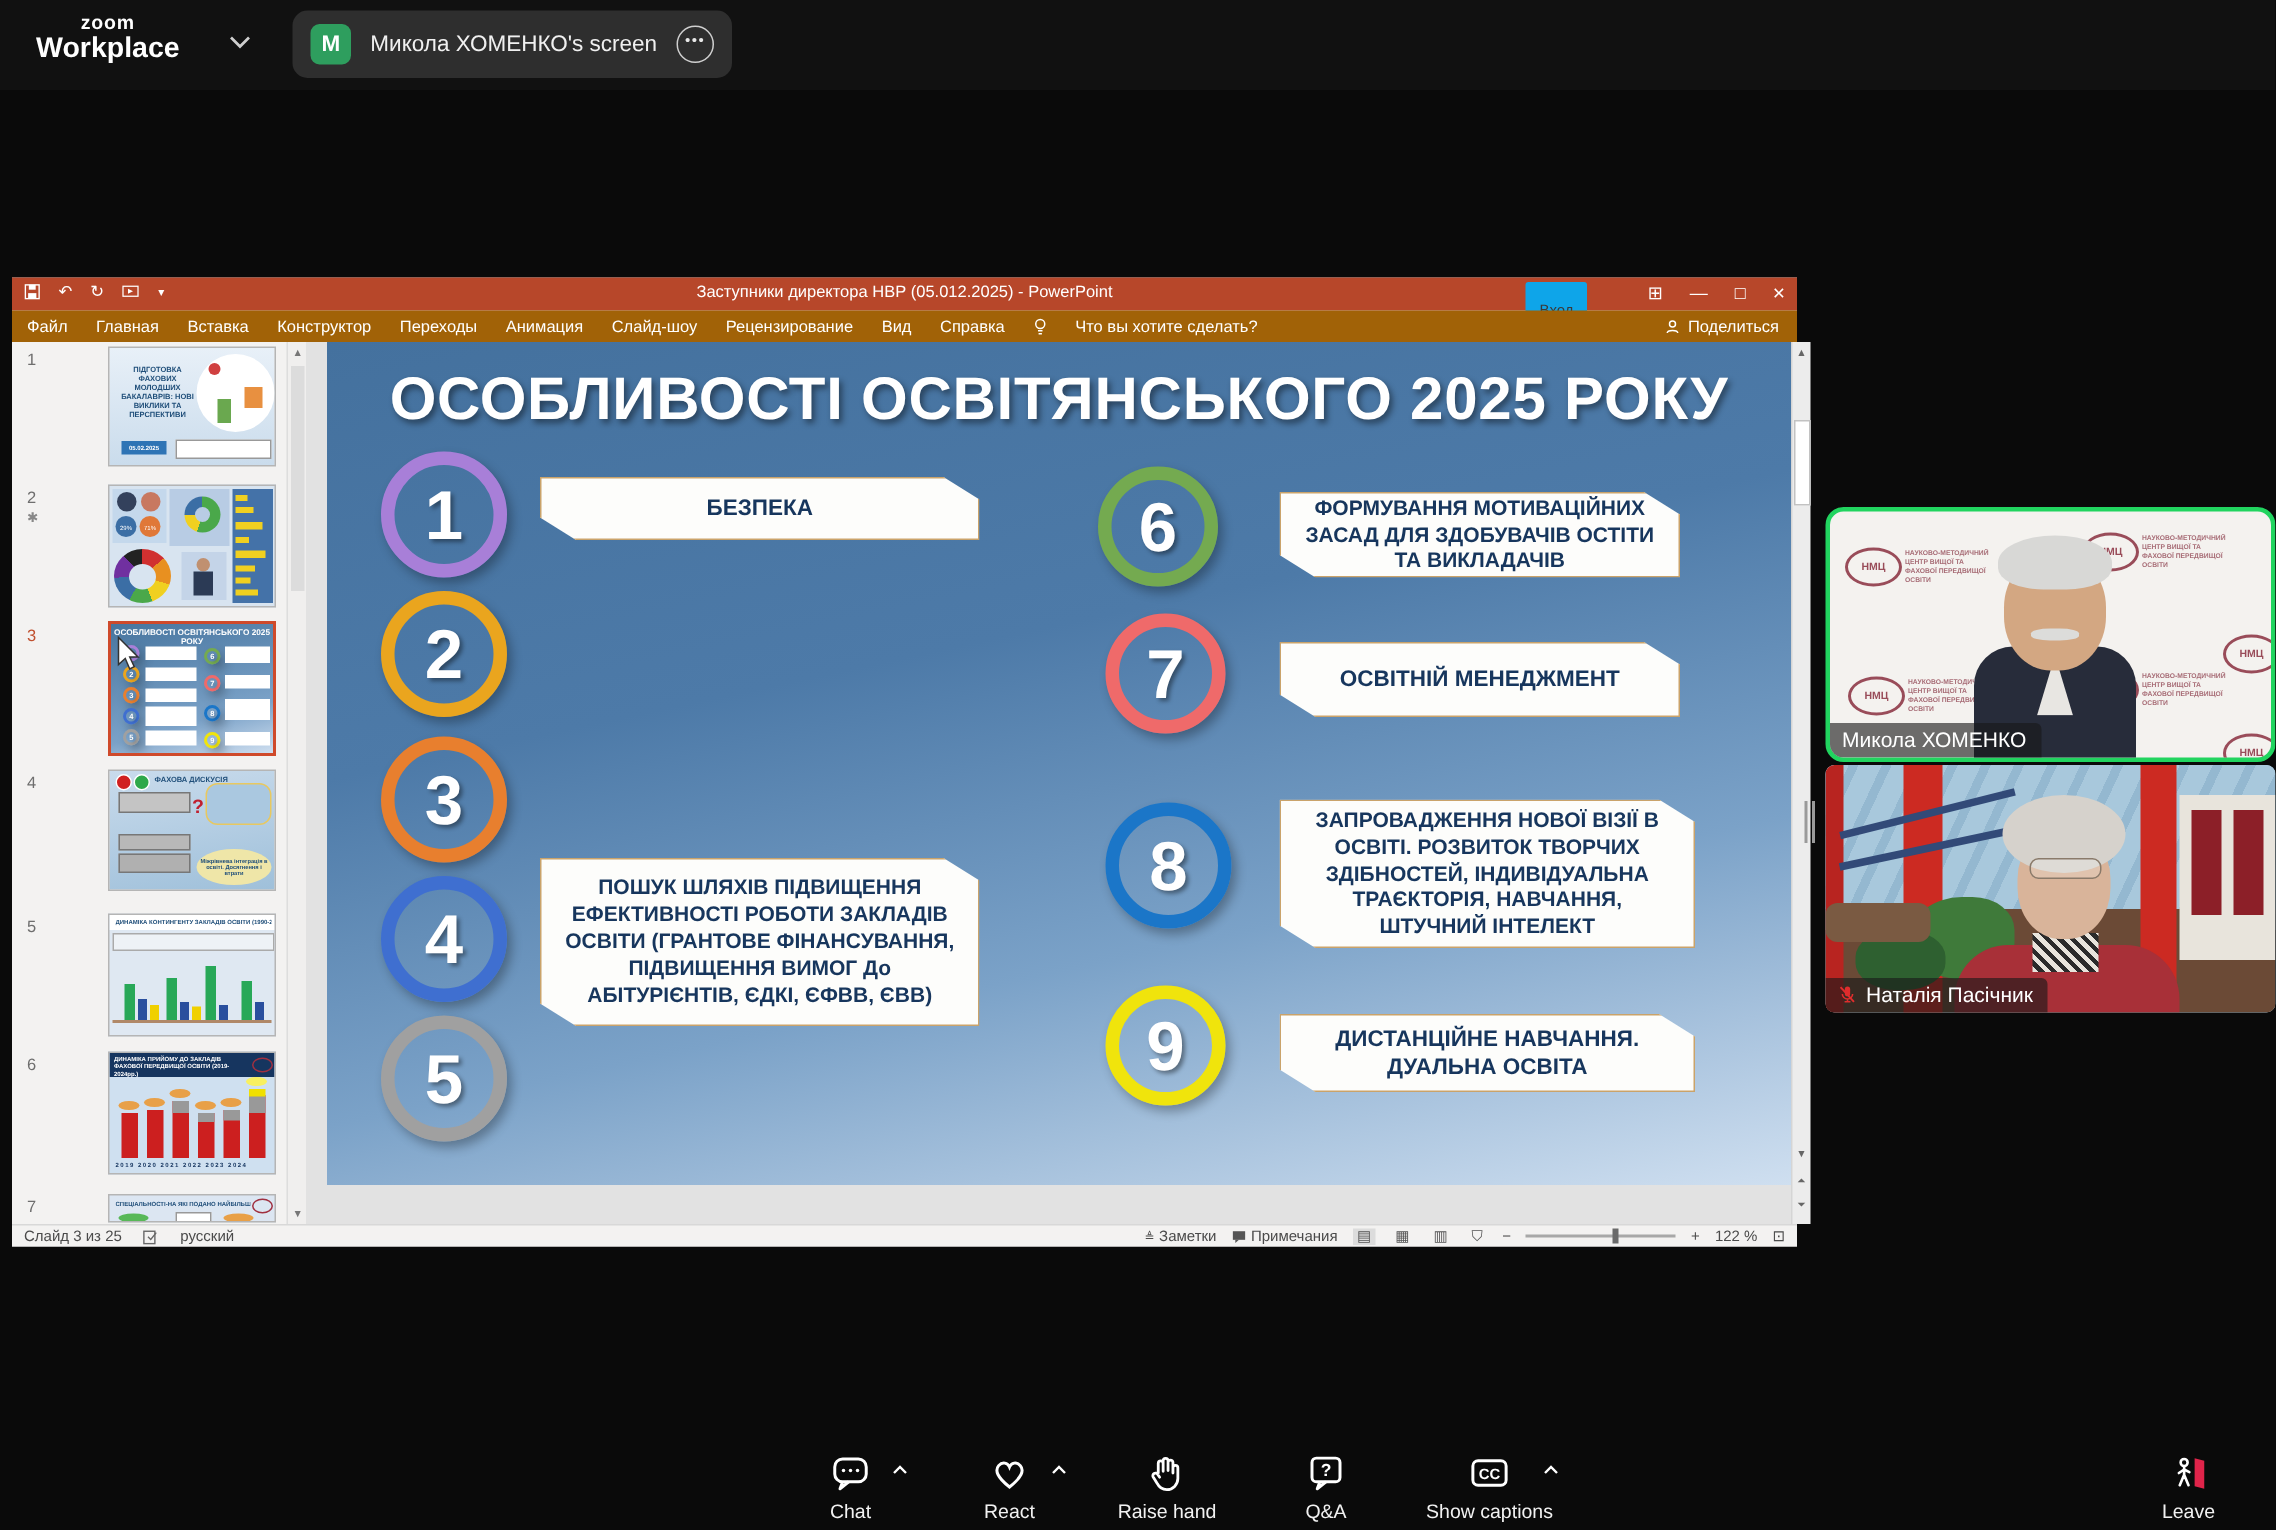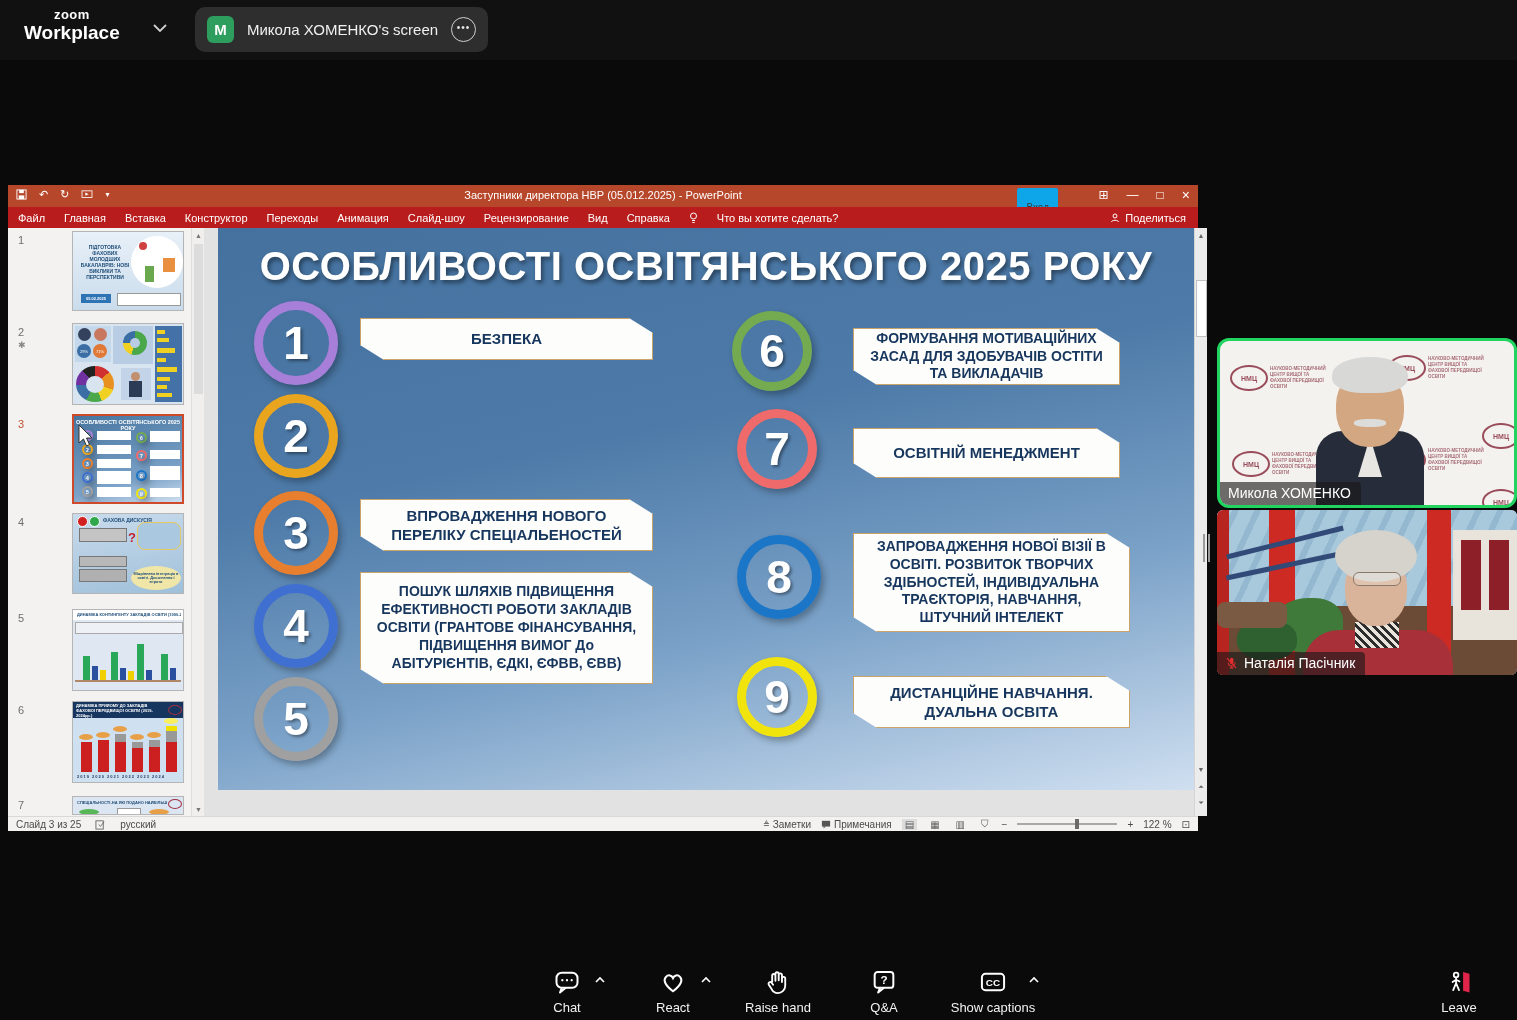--- a/index.html
+++ b/index.html
@@ -20,21 +20,21 @@
   .ellipsis-btn{width:25px;height:25px;border:1.6px solid #cfcfcf;border-radius:50%;color:#e8e8e8;
     display:flex;align-items:center;justify-content:center;font-size:10px;letter-spacing:1px;padding-bottom:4px;box-sizing:border-box;}
 
   
   #ppt{left:8px;top:185px;width:1190px;height:646px;background:#e2e2e2;}
   #ppt-title{left:0;top:0;width:100%;height:22px;background:#b7472a;color:#fff;font-size:11px;}
   .qat{left:8px;top:3px;display:flex;gap:12px;align-items:center;color:#fff;}
   .ttl{top:4px;width:100%;text-align:center;color:#fff;font-size:11px;}
   .login-box{right:140px;top:3px;background:#0ea5e9;color:#3a3a3a;font-size:10px;padding:14px 9px;border-radius:2px;}
   .winbtns{right:8px;top:2px;display:flex;gap:18px;color:#fff;font-size:12px;align-items:center;}
-  #ppt-menu{left:0;top:22px;width:100%;height:21px;background:#b91c1c;color:#fff;font-size:11px;
+  #ppt-menu{left:0;top:22px;width:100%;height:21px;background:#a16207;color:#fff;font-size:11px;
     display:flex;align-items:center;padding:0 10px;box-sizing:border-box;gap:19px;}
   .share-right{position:absolute;right:12px;display:flex;align-items:center;gap:5px;color:#fff;}
   .tellme{display:flex;align-items:center;gap:19px;}
 
   
   #thumbpanel{left:0;top:43px;width:196px;height:588px;background:#f3f2f1;overflow:hidden;}
   .tnum{left:10px;color:#6e6e6e;font-size:11px;}
   .thumb{left:64px;width:112px;background:#fff;border:1px solid #b5b5b5;overflow:hidden;box-sizing:border-box;}
   .thumb.sel{border:2px solid #cf4a2b;}
   .panel-scroll{left:183px;top:0px;width:13px;height:588px;background:#f0efee;border-left:1px solid #ddd;}
@@ -325,23 +325,20 @@
       <div class="callout abs" style="left:142px;top:90px;width:293px;height:42px;font-size:15px">
           <span>БЕЗПЕКА</span>
         </div>
 
       <div class="ring abs" style="left: 36px; top: 166px; width: 84px; height: 84px; border-color: rgb(234, 165, 30);">
           <span>2</span>
         </div>
 
       <div class="ring abs" style="left: 36px; top: 263px; width: 84px; height: 84px; border-color: rgb(232, 127, 46);">
           <span>3</span>
-        </div>
-      <div class="callout abs" style="left:142px;top:271px;width:293px;height:52px;font-size:15px">
-          <span>ВПРОВАДЖЕННЯ НОВОГО ПЕРЕЛІКУ СПЕЦІАЛЬЕНОСТЕЙ</span>
         </div>
 
       <div class="ring abs" style="left: 36px; top: 356px; width: 84px; height: 84px; border-color: rgb(63, 111, 208);">
           <span>4</span>
         </div>
       <div class="callout abs" style="left:142px;top:344px;width:293px;height:112px;font-size:14px">
           <span>ПОШУК ШЛЯХІВ ПІДВИЩЕННЯ ЕФЕКТИВНОСТІ РОБОТИ ЗАКЛАДІВ ОСВІТИ (ГРАНТОВЕ ФІНАНСУВАННЯ, ПІДВИЩЕННЯ ВИМОГ До АБІТУРІЄНТІВ, ЄДКІ, ЄФВВ, ЄВВ)</span>
         </div>
 
       <div class="ring abs" style="left: 36px; top: 449px; width: 84px; height: 84px; border-color: rgb(160, 160, 160);">

